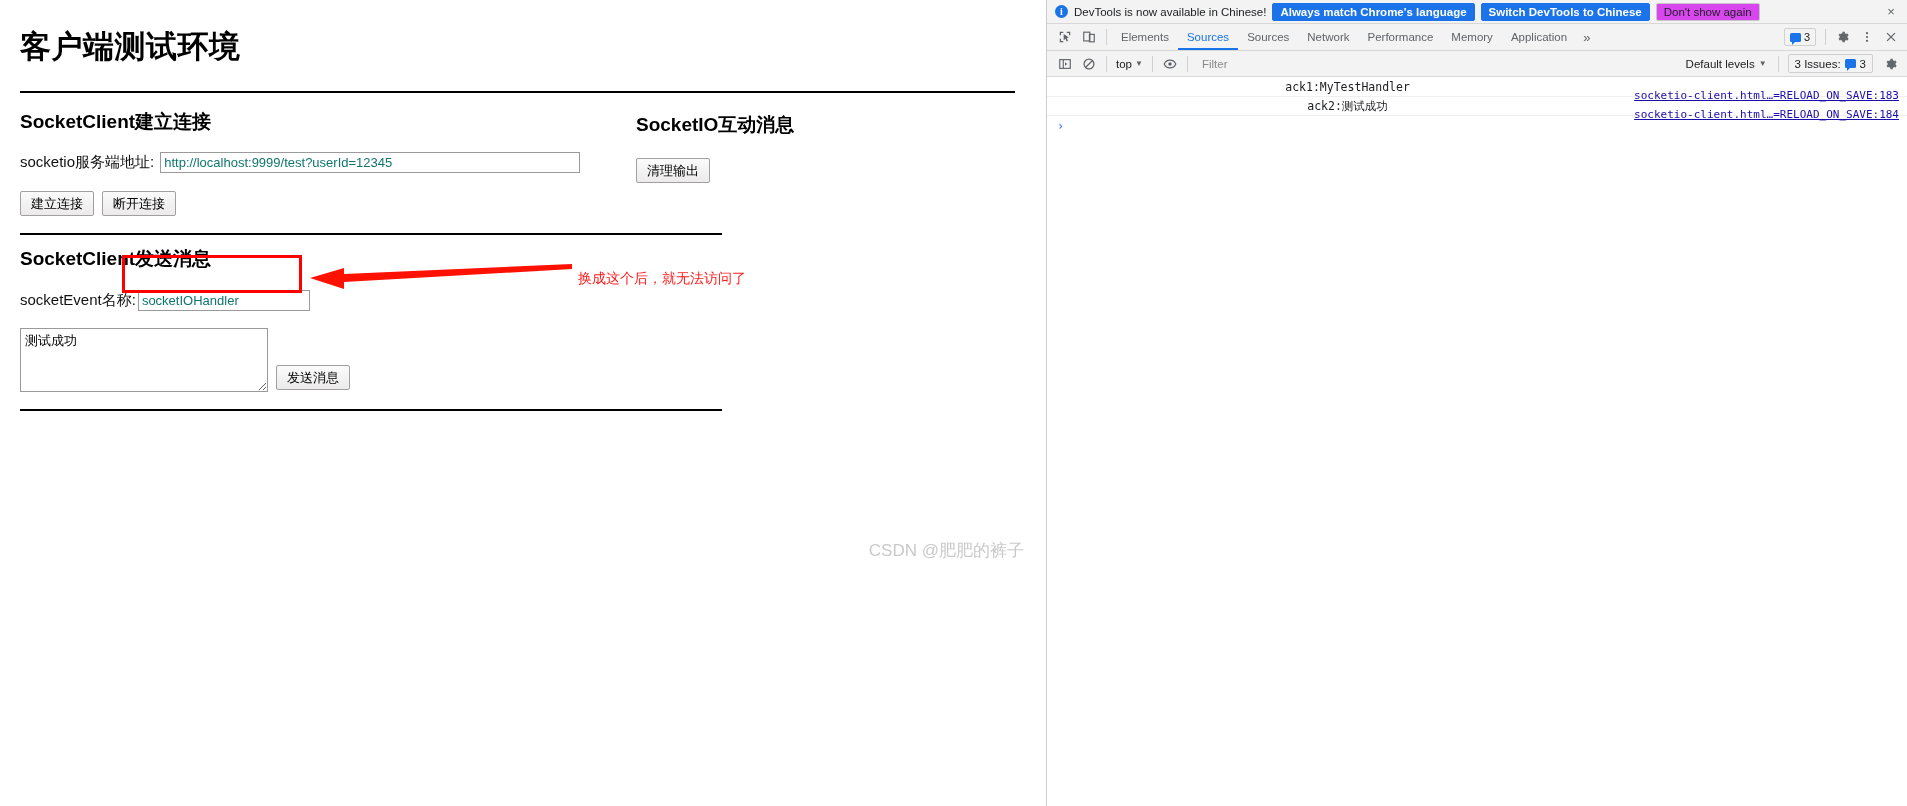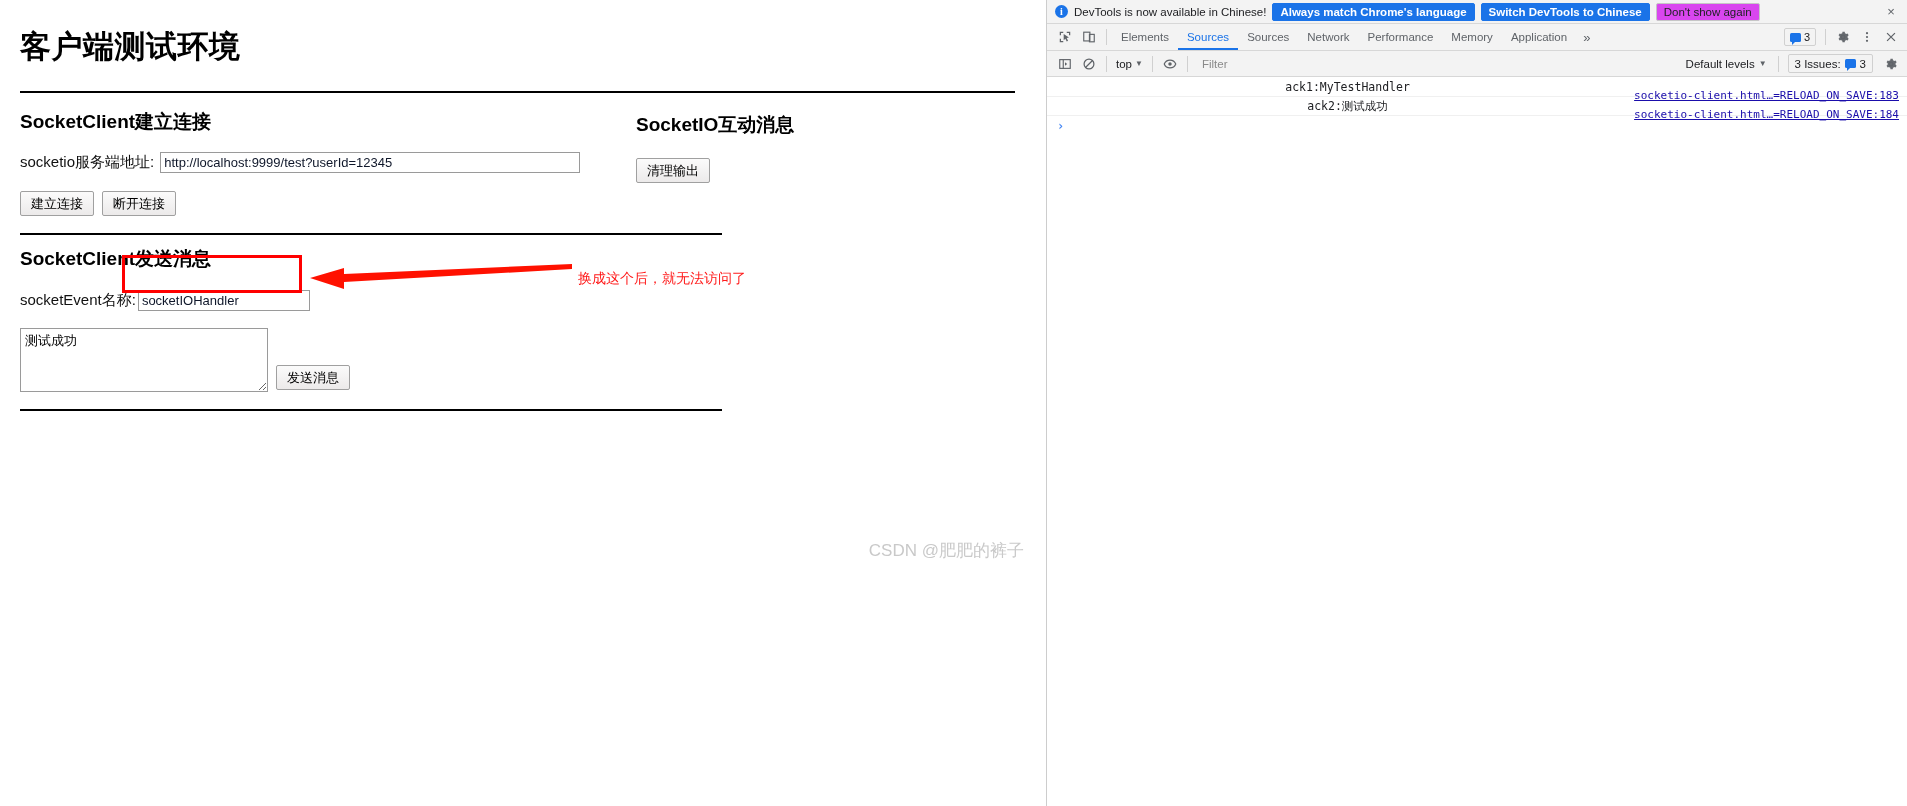--- a/index.html
+++ b/index.html
@@ -58,21 +58,21 @@
     align-items: center;
     font-size: 15px;
     color: #111;
   }
 
   .field-label { font-size: 15px; color: #111; white-space: nowrap; }
 
   input.txt {
     font-family: "Liberation Sans", sans-serif;
     font-size: 13px;
-    color: #0f172a;
+    color: #0f766e;
     padding: 2px 3px;
     border: 1px solid #9a9a9a;
     background: #fff;
     height: 21px;
     outline: none;
   }
   input#server-url { width: 420px; margin-left: 6px; }
   input#event-name { width: 172px; margin-left: 2px; }
 
   button.winbtn {

